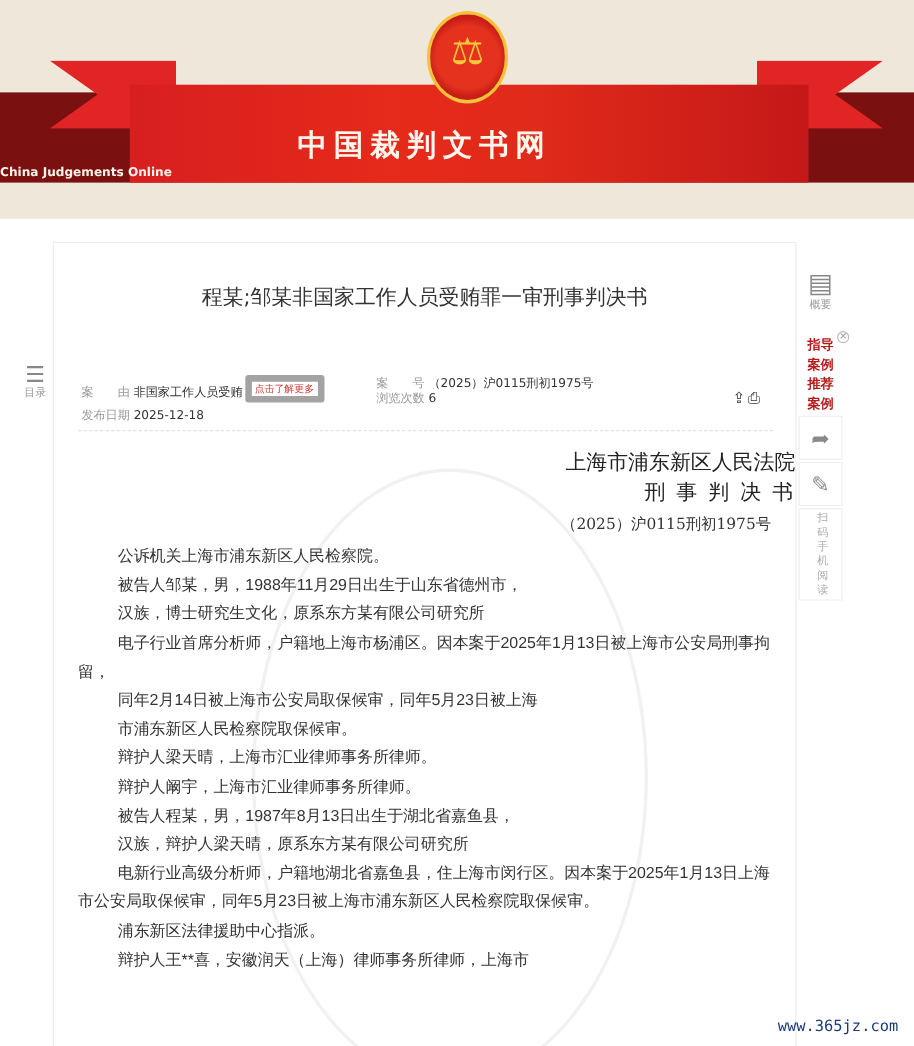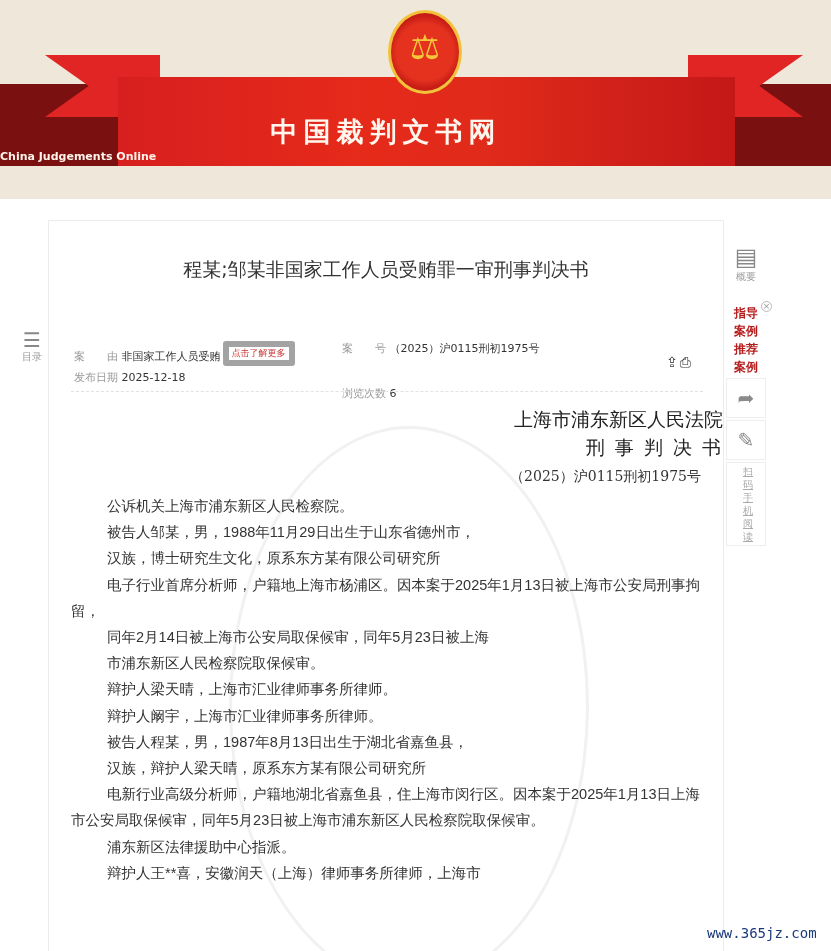--- a/index.html
+++ b/index.html
@@ -29,21 +29,21 @@
 
   .toc { position: absolute; left: 18px; top: 330px; width: 28px; text-align: center; font-size: 10px; color: #999; }
   .toc .bars { font-size: 20px; color: #888; line-height: 20px; }
 
   .rside { position: absolute; left: 726px; top: 244px; width: 40px; text-align: center; }
   .rside .summary-icon { font-size: 24px; color: #888; line-height: 26px; }
   .rside .lbl { font-size: 10px; color: #999; }
   .red-link { font-size: 12px; font-weight: bold; color: #b51c1c; line-height: 18px; }
   .close-x { position: absolute; left: 35px; top: 57px; font-size: 9px; color: #999; border: 1px solid #bbb; border-radius: 50%; width: 11px; height: 11px; line-height: 9px; }
   .tool-btn { width: 40px; height: 40px; border: 1px solid #eee; margin-top: 2px; display: flex; align-items: center; justify-content: center; font-size: 20px; color: #8a8a8a; }
-  .scan { width: 40px; border: 1px solid #eee; margin-top: 2px; font-size: 10px; color: #aaa; padding: 2px 16px; line-height: 13px; text-decoration: underline; }
+  .scan { width: 40px; border: 1px solid #eee; margin-top: 2px; font-size: 10px; color: #aaa; padding: 2px 16px; line-height: 13px; }
   .wmark-url { position: absolute; left: 707px; top: 925px; font-family: "DejaVu Sans Mono", monospace; font-size: 14px; color: #1a3a7a; }
 </style>
 </head>
 <body>
 
 <div class="header">
 
   <div class="ribbon-back"></div>
   <div class="tail-l"></div>
   <div class="tail-r"></div>
@@ -68,21 +68,21 @@
     <b>非国家工作人员受贿</b><span class="more-badge">点击了解更多</span>
   </div>
   <div class="meta" style="top:120px;left:293px">
     <span>案　　号</span>
     <b>（2025）沪0115刑初1975号</b>
   </div>
   <div class="meta" style="top:149px">
     <span>发布日期</span>
     <b>2025-12-18</b>
   </div>
-  <div class="meta" style="top:165px;left:293px">
+  <div class="meta" style="top:133px;left:293px">
     <span>浏览次数</span>
     <b>6</b>
   </div>
   <div class="meta-icons">
     <span>⇪</span><span>⎙</span>
   </div>
   <div class="divider"></div>
 
   <div class="watermark"></div>
 

